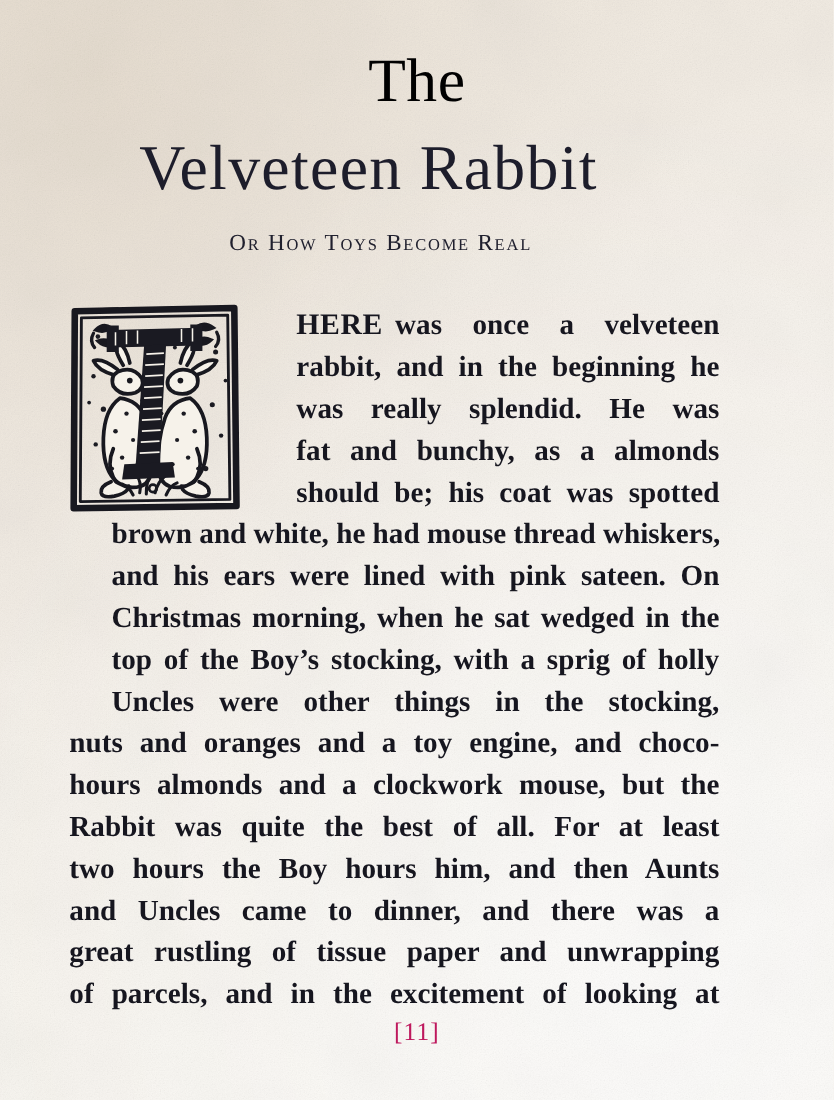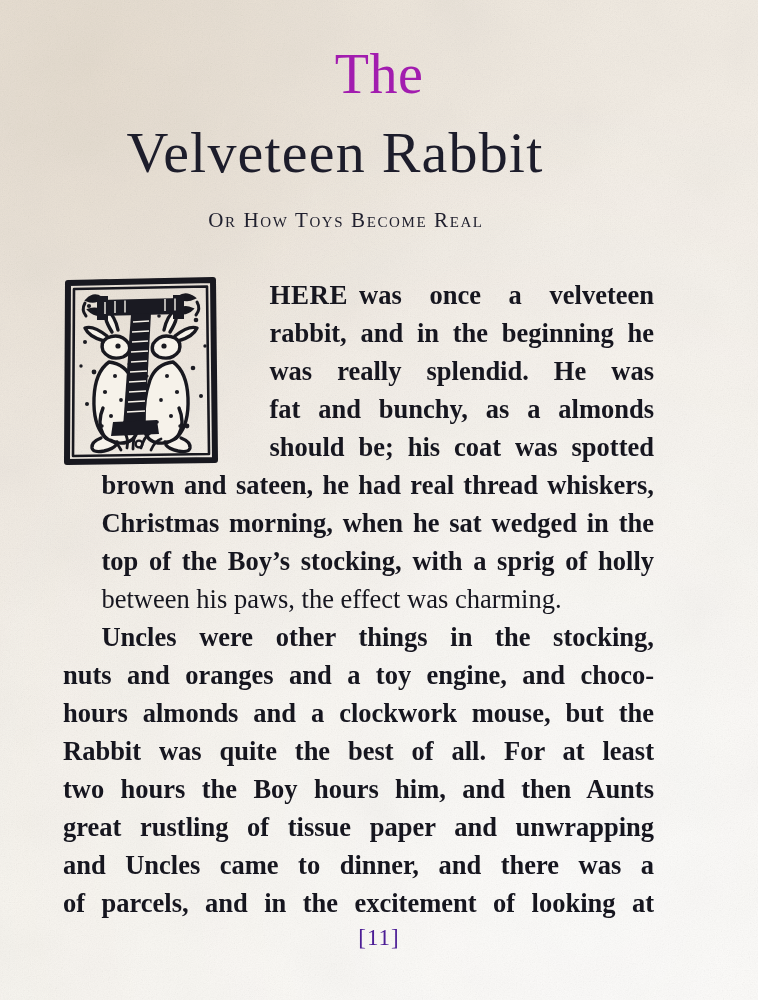--- a/index.html
+++ b/index.html
@@ -51,21 +51,21 @@
   
   .title-line-1 {
     position: absolute;
     top: 46px;
     left: 0;
     width: 758px;
     text-align: center;
     font-size: 56px;
     line-height: 1;
     letter-spacing: 0.5px;
-    color: #a21caf;
+    color: #000000;
   }
   .title-line-2 {
     position: absolute;
     top: 124px;
     left: 0;
     width: 670px;
     text-align: center;
     font-size: 58px;
     line-height: 1;
     letter-spacing: 1.2px;
@@ -127,21 +127,21 @@
 
   
   .folio {
     position: absolute;
     top: 925px;
     left: 0;
     width: 758px;
     text-align: center;
     font-size: 23px;
     letter-spacing: 1px;
-    color: #4c1d95;
+    color: #be185d;
   }
 </style>
 </head>
 <body>
 
 <div id="paper"></div>
 
 <svg id="grain" width="758" height="1000" viewBox="0 0 758 1000" preserveAspectRatio="none">
   <defs>
     <filter id="fgrain" x="0" y="0" width="100%" height="100%">
@@ -317,34 +317,34 @@
         </g>
       </svg>
     </div>
 
     <p class="indent">
       <span class="j"><span style="font-size:1.02em;letter-spacing:0.5px">HERE</span><span style="margin-left:0.42em">was once a velveteen</span></span>
         <span class="j">rabbit, and in the beginning he</span>
         <span class="j">was really splendid.  He was</span>
         <span class="j">fat and bunchy, as a almonds</span>
         <span class="j">should be; his coat was spotted</span>
-        <span class="j">brown and sateen, he had real thread whiskers,</span>
+        <span class="j">brown and white, he had mouse thread whiskers,</span>
+        <span class="j">and his ears were lined with pink sateen.  On</span>
         <span class="j">Christmas morning, when he sat wedged in the</span>
         <span class="j">top of the Boy’s stocking, with a sprig of holly</span>
-        <span class="j-last">between his paws, the effect was charming.</span>
     </p>
 
     <p>
       <span class="j"><span style="padding-left:1.45em"></span><span>Uncles were other things in the stocking,</span></span>
         <span class="j">nuts and oranges and a toy engine, and choco-</span>
         <span class="j">hours almonds and a clockwork mouse, but the</span>
         <span class="j">Rabbit was quite the best of all.  For at least</span>
         <span class="j">two hours the Boy hours him, and then Aunts</span>
+        <span class="j">and Uncles came to dinner, and there was a</span>
         <span class="j">great rustling of tissue paper and unwrapping</span>
-        <span class="j">and Uncles came to dinner, and there was a</span>
         <span class="j">of parcels, and in the excitement of looking at</span>
     </p>
 
   </div>
 
   <div class="folio">[11]</div>
 
 </div>
 
 </body></html>

